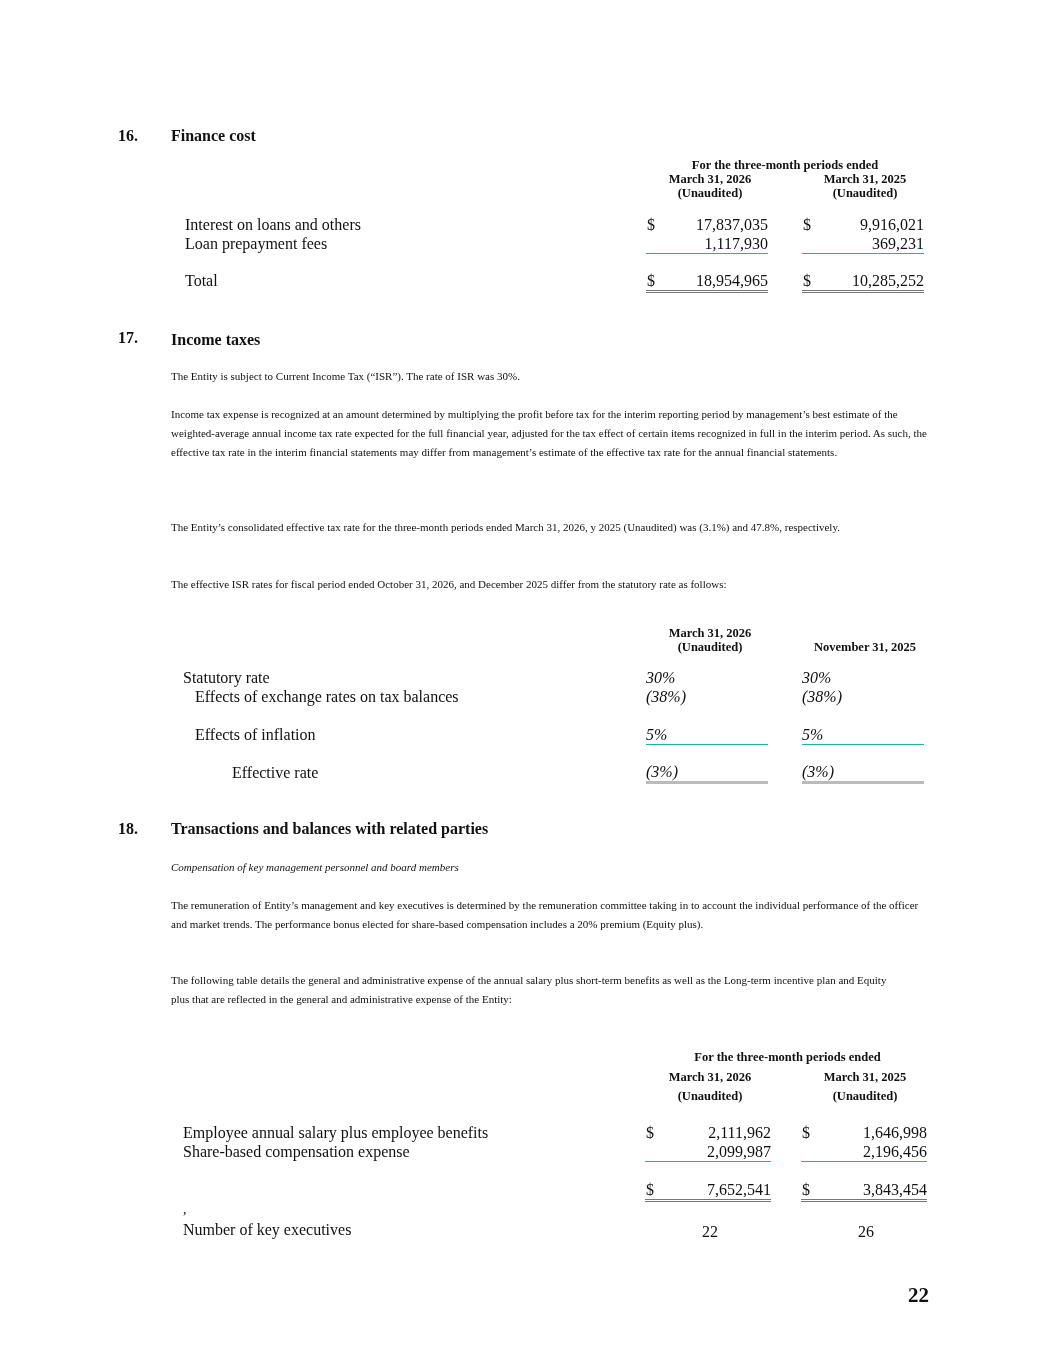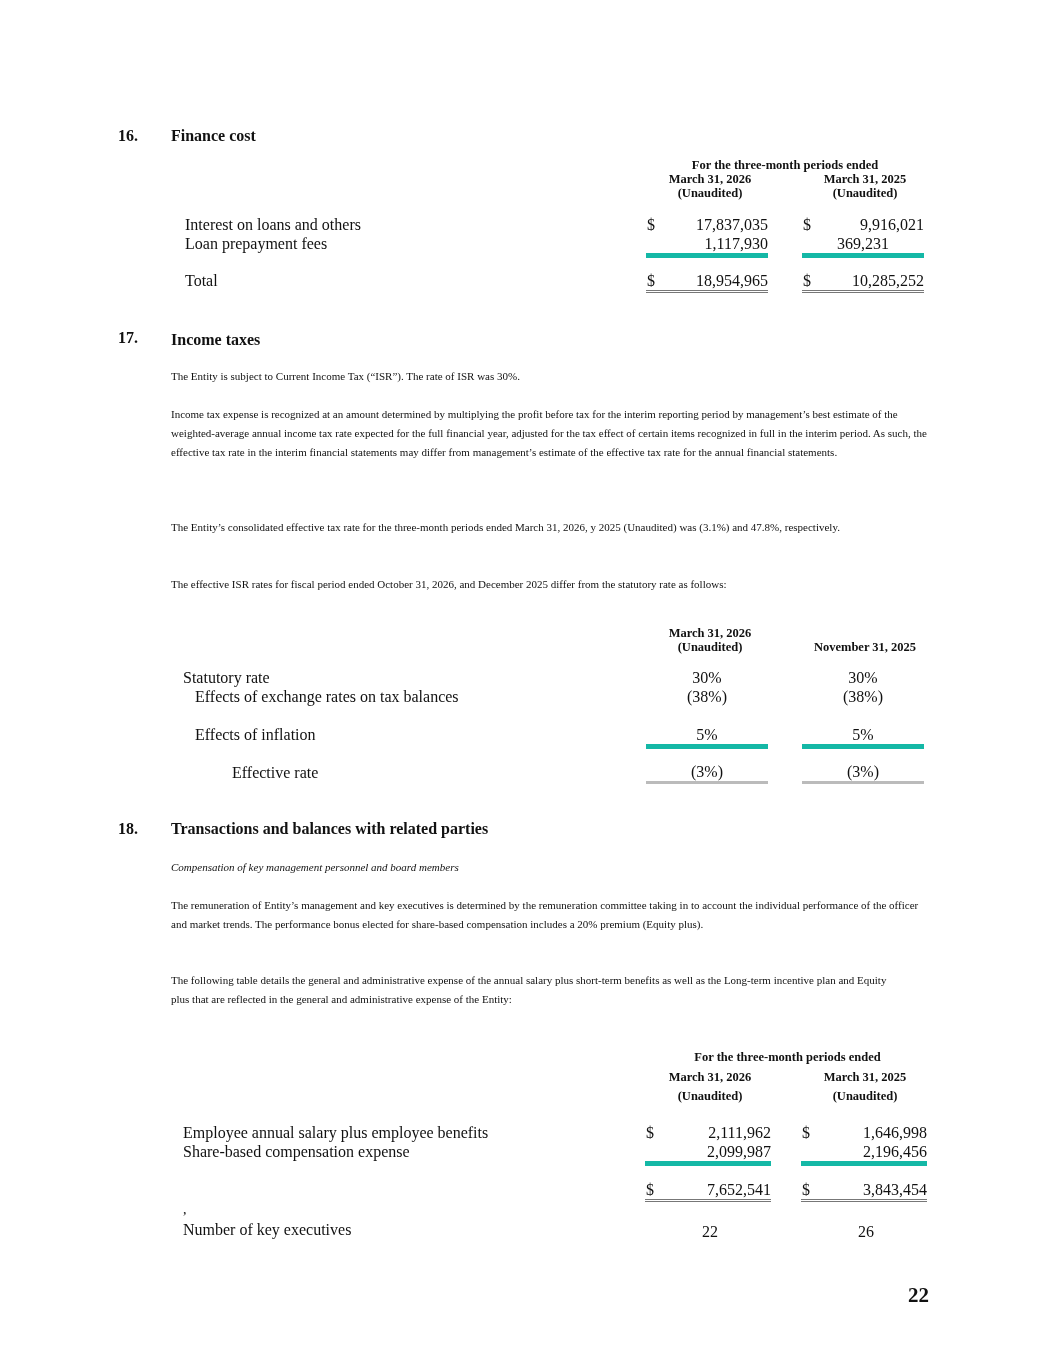--- a/index.html
+++ b/index.html
@@ -9,23 +9,23 @@
     }
     .abs { position: absolute; }
     .sec-num { font-weight: bold; font-size: 16px; }
     .sec-title { font-weight: bold; font-size: 16px; }
     .para { left: 171px; width: 770px; line-height: 19px; font-size: 11px; }
     .hdr { font-weight: bold; font-size: 12.5px; text-align: center; line-height: 14px; }
     .lbl { font-size: 16px; line-height: 19px; }
     .cell { font-size: 16px; line-height: 19px; }
     .dollar { width: 14px; }
     .num { text-align: right; }
-    .uline { border-bottom: 5px solid #14b8a6; }
+    .uline { border-bottom: 1px solid #14b8a6; }
     .dline { border-bottom: 3px double #777; }
-    .pct { text-align: center; }
+    .pct { text-align: left; font-style: italic; }
     .gline { border-bottom: 3px solid #bbb; }
     .page-num { font-weight: bold; font-size: 21px; }
     .ital { font-style: italic; }
   </style>
 </head>
 <body>
 
 <div class="abs sec-num" style="left:118px; top:127px;">16.</div>
 <div class="abs sec-title" style="left:171px; top:127px;">Finance cost</div>
 
@@ -36,21 +36,21 @@
 <div class="abs hdr" style="left:800px; top:186px; width:130px;">(Unaudited)</div>
 
 <div class="abs lbl" style="left:185px; top:215px;">Interest on loans and others</div>
 <div class="abs cell dollar" style="left:647px; top:215px;">$</div>
 <div class="abs cell num" style="left:660px; top:215px; width:108px;">17,837,035</div>
 <div class="abs cell dollar" style="left:803px; top:215px;">$</div>
 <div class="abs cell num" style="left:816px; top:215px; width:108px;">9,916,021</div>
 
 <div class="abs lbl" style="left:185px; top:234px;">Loan prepayment fees</div>
 <div class="abs cell num uline" style="left:646px; top:234px; width:122px;">1,117,930</div>
-<div class="abs cell num uline" style="left:802px; top:234px; width:122px;text-align:center;">369,231</div>
+<div class="abs cell num uline" style="left:802px; top:234px; width:122px;">369,231</div>
 
 <div class="abs lbl" style="left:185px; top:271px;">Total</div>
 <div class="abs dline" style="left:646px; top:271px; width:122px; height:19px;">
   <span class="abs cell" style="left:1px; top:0;">$</span>
   <span class="abs cell num" style="right:0; top:0;">18,954,965</span>
 </div>
 <div class="abs dline" style="left:802px; top:271px; width:122px; height:19px;">
   <span class="abs cell" style="left:1px; top:0;">$</span>
   <span class="abs cell num" style="right:0; top:0;">10,285,252</span>
 </div>

